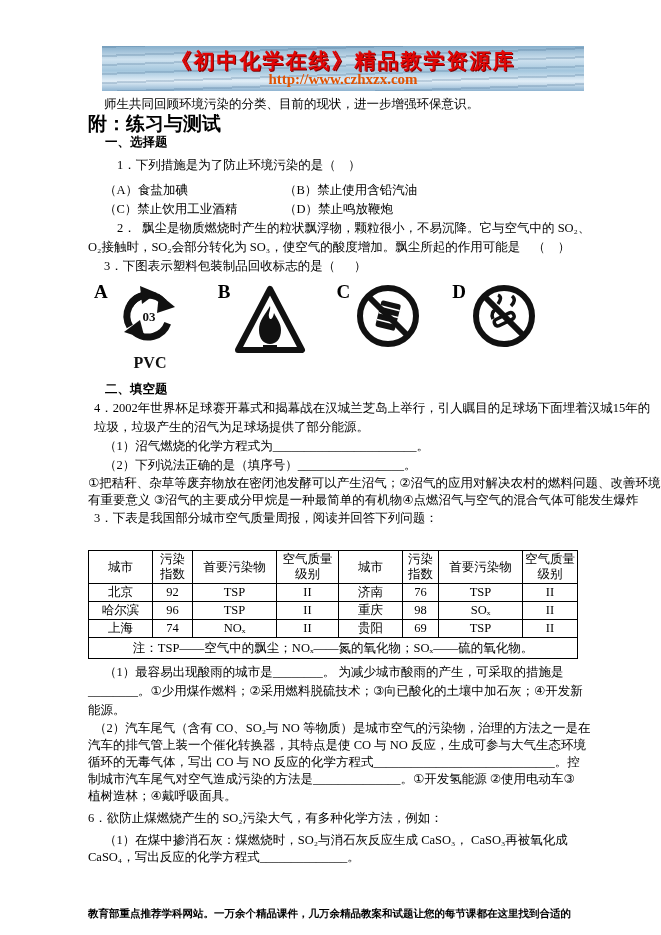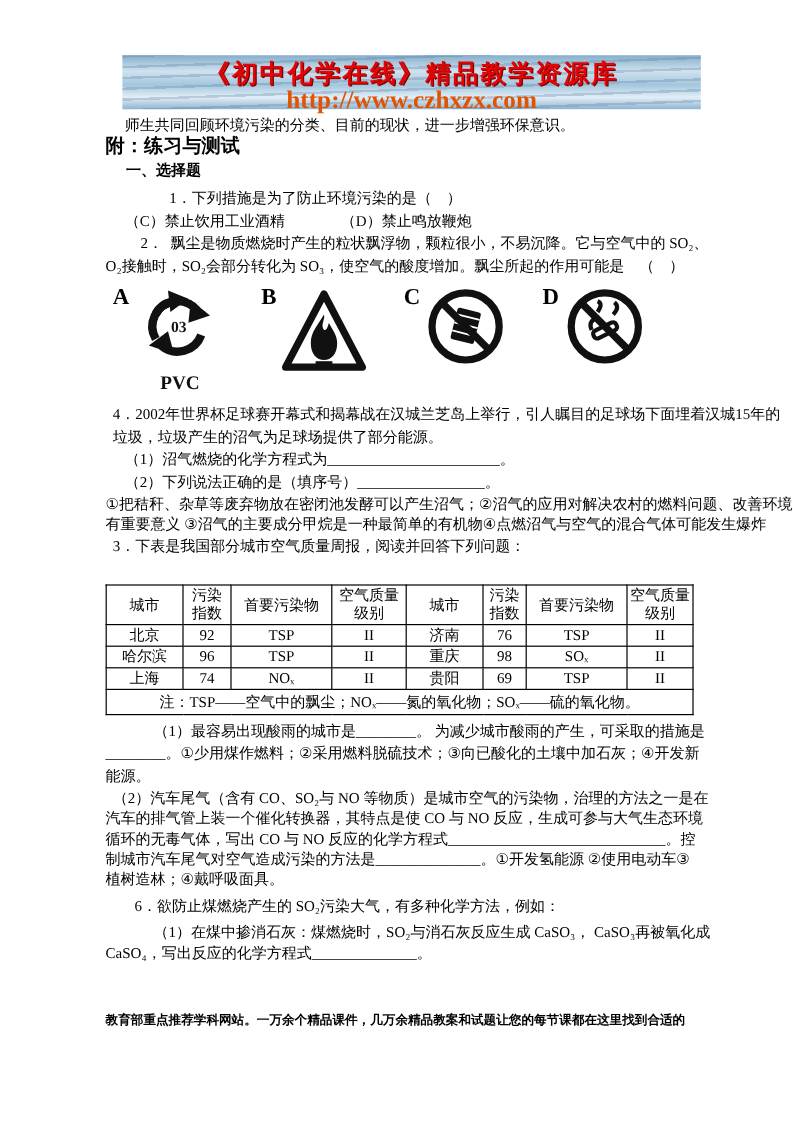--- a/index.html
+++ b/index.html
@@ -14,31 +14,31 @@
     background:
       repeating-linear-gradient(178deg, rgba(70,110,145,0.25) 0 2px, rgba(255,255,255,0) 2px 9px),
       linear-gradient(180deg,#86aecb 0%,#cfe2ef 30%,#a3c6dd 55%,#e2eef7 78%,#8fb4d1 100%);
     text-align:center;
   }
   .banner-title {
     padding-top:1px; font-size:21px; font-weight:bold; letter-spacing:2px;
     color:#e30505; text-shadow:1px 1px 0 #7d0202; white-space:pre;text-align:center;
   }
   .banner-url {
-    margin-top:-4px; font-size:21px; font-weight:bold; color:#e05303; white-space:pre;
+    margin-top:-4px; font-size:15px; font-weight:bold; color:#e05303; white-space:pre;
   }
   
   .content { margin:4px 84px 0 88px; width:489px; font-size:12.5px; line-height:19px; }
   .line { white-space:pre; }
   .ind0 { padding-left:6px; }
   .ind1 { padding-left:16px; }
   .ind2 { padding-left:29px; }
-  .heading { font-weight:bold; font-size:16px;font-family:Liberation Mono, monospace; }
+  .heading { font-weight:bold; font-size:19px; }
   .subhead { font-weight:bold; padding-left:17px; }
-  .mt4 { margin-top:4px;margin-left:24px; } .mt6 { margin-top:6px; }
+  .mt4 { margin-top:4px; } .mt6 { margin-top:6px; }
   .tight { line-height:17px; }
   .optrow .optcol { display:inline-block; width:180px; }
   
   .symbols { display:flex; align-items:flex-start; margin:6px 0 6px 6px; height:92px; }
   .sym { display:flex; align-items:flex-start; }
   .sym + .sym { margin-left:30px; }
   .symletter { font-weight:bold; font-size:19px; line-height:19px; margin:0 4px 0 0; }
   .sym svg { display:block; }
   
   table.air { border-collapse:collapse; width:489px; margin-top:22px; font-size:12.5px; table-layout:fixed; }
@@ -59,25 +59,27 @@
     <div class="banner-url">http://www.czhxzx.com</div>
   </div>
 
   <div class="content">
 
     <div class="line ind1">师生共同回顾环境污染的分类、目前的现状，进一步增强环保意识。</div>
     <div class="line heading">附：练习与测试</div>
     <div class="line subhead">一、选择题</div>
 
     <div class="line ind2 mt4">1．下列措施是为了防止环境污染的是（    ）</div>
+    <div class="line ind1 mt6 optrow"><span class="optcol">（A）食盐加碘</span><span>（B）禁止使用含铅汽油</span></div>
     <div class="line ind1 optrow"><span class="optcol">（C）禁止饮用工业酒精</span><span>（D）禁止鸣放鞭炮</span></div>
 
     <div class="line ind2">2．  飘尘是物质燃烧时产生的粒状飘浮物，颗粒很小，不易沉降。它与空气中的 SO₂、</div>
     <div class="line">O₂接触时，SO₂会部分转化为 SO₃，使空气的酸度增加。飘尘所起的作用可能是    （    ）</div>
 
+    <div class="line ind1">3．下图表示塑料包装制品回收标志的是（      ）</div>
 
     <div class="symbols">
       <div class="sym">
         <span class="symletter">A</span>
         <svg width="76" height="90" viewBox="0 0 76 90">
           <g stroke="#111" stroke-width="7" fill="none">
             <path d="M17.8 23.5 A21 21 0 0 1 52.1 20.5"></path>
             <path d="M55.7 41.2 A21 21 0 0 1 22.5 50.1"></path>
             <path d="M17.8 44.5 A21 21 0 0 1 32.4 13.3"></path>
           </g>
@@ -119,20 +121,21 @@
             <rect x="24" y="34" width="21" height="7" rx="3" transform="rotate(-26 34 38)"></rect>
             <path d="M27 27 q-7 3 -4 10"></path>
             <path d="M28 22 q5 -7 0 -9"></path>
             <path d="M41 24 q6 -6 1 -10"></path>
           </g>
           <line x1="14" y1="14" x2="54" y2="54" stroke="#111" stroke-width="6"></line>
         </svg>
       </div>
     </div>
 
+    <div class="line subhead">二、填空题</div>
 
     <div class="line ind0">4．2002年世界杯足球赛开幕式和揭幕战在汉城兰芝岛上举行，引人瞩目的足球场下面埋着汉城15年的</div>
     <div class="line ind0">垃圾，垃圾产生的沼气为足球场提供了部分能源。</div>
     <div class="line ind1">（1）沼气燃烧的化学方程式为_______________________。</div>
     <div class="line ind1">（2）下列说法正确的是（填序号）_________________。</div>
     <div class="line tight">①把秸秆、杂草等废弃物放在密闭池发酵可以产生沼气；②沼气的应用对解决农村的燃料问题、改善环境</div>
     <div class="line tight">有重要意义 ③沼气的主要成分甲烷是一种最简单的有机物④点燃沼气与空气的混合气体可能发生爆炸</div>
 
     <div class="line ind0">3．下表是我国部分城市空气质量周报，阅读并回答下列问题：</div>
 

